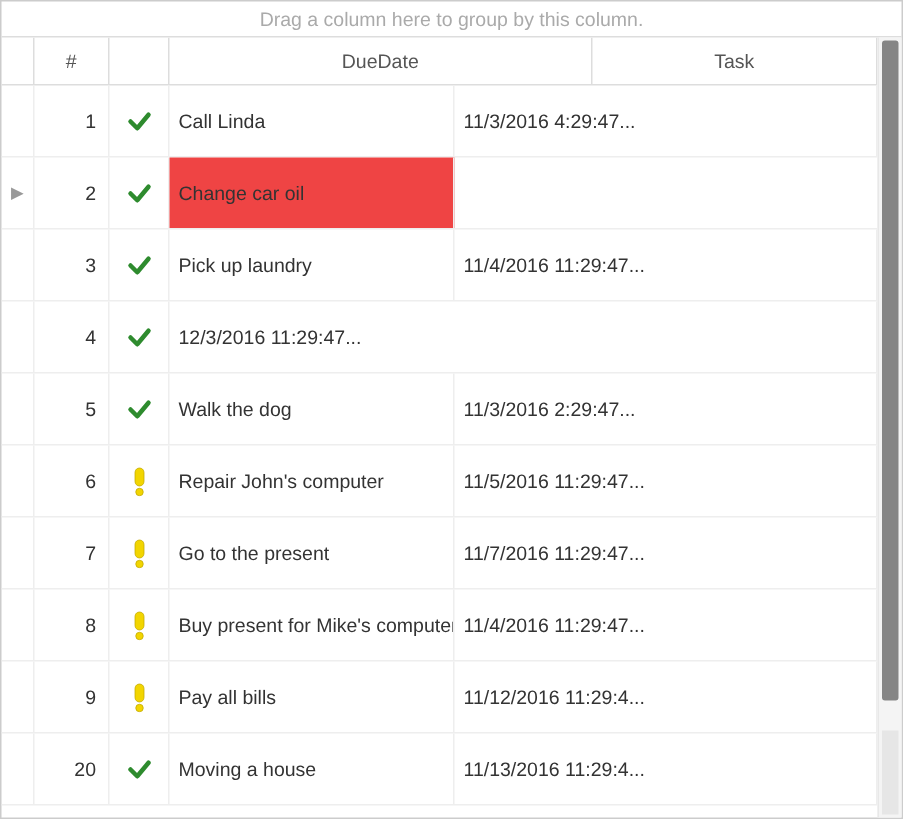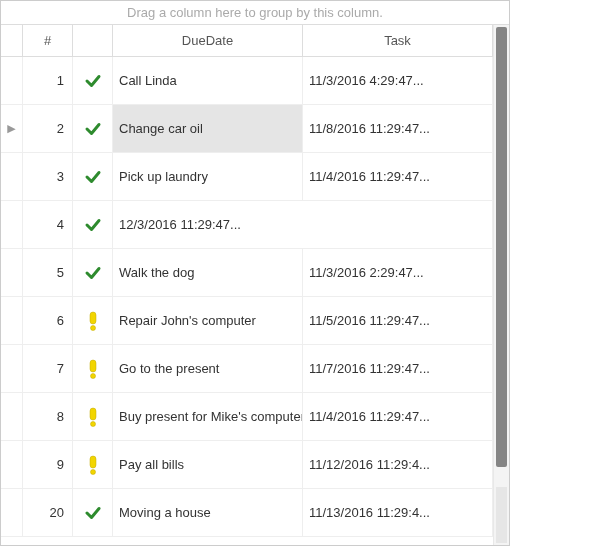--- a/index.html
+++ b/index.html
@@ -1,35 +1,35 @@
 <!DOCTYPE html>
 <html><head>
 <meta charset="utf-8">
 <style>
 * { box-sizing: border-box; margin: 0; padding: 0; }
 body { font-family: "Segoe UI", Arial, sans-serif; font-size: 13px; color: #333; background: #fff; }
-.grid-wrapper { width: 510px; height: 546px; border: 1px solid #ccc; position: relative; }
+.grid-wrapper { width: 602px; height: 546px; border: 1px solid #ccc; position: relative; }
 .group-panel { height: 24px; line-height: 24px; text-align: center; color: #aaa; font-size: 13px; border-bottom: 1px solid #ddd; }
 .grid-body { display: flex; height: calc(100% - 24px); }
 .grid-content { flex: 1; overflow: hidden; }
 .header-row { display: flex; height: 32px; border-bottom: 1px solid #ddd; }
 .header-cell { border-right: 1px solid #ddd; display: flex; align-items: center; justify-content: center; color: #555; font-size: 13px; }
 .col-indicator { width: 22px; flex-shrink: 0; }
 .col-num { width: 50px; flex-shrink: 0; justify-content: center; }
 .col-status { width: 40px; flex-shrink: 0; }
 .col-task { width: 190px; flex-shrink: 0; }
 .col-date { flex: 1; }
 .data-rows { }
 .data-row { display: flex; height: 48px; border-bottom: 1px solid #eee; }
 .data-cell { border-right: 1px solid #eee; display: flex; align-items: center; padding: 0 6px; font-size: 13px; color: #333; overflow: hidden; white-space: nowrap; }
 .data-cell.col-indicator { justify-content: center; padding: 0; }
 .data-cell.col-num { justify-content: flex-end; padding-right: 8px; }
 .data-cell.col-status { justify-content: center; padding: 0; }
 .data-cell.col-date { color: #333; text-align: center; }
-.cell-selected { background: #e5e5e5; }
+.cell-selected { background: #ef4444; }
 .row-indicator-arrow { color: #999; font-size: 11px; }
 .scrollbar { width: 16px; background: #f4f4f4; position: relative; border-left: 1px solid #e8e8e8; }
 .scroll-thumb { position: absolute; left: 2px; right: 2px; top: 2px; height: 440px; background: #858585; border-radius: 2px; }
 .scroll-gap { position: absolute; left: 2px; right: 2px; bottom: 2px; height: 56px; background: #e6e6e6; }
 svg { display: block; }
 </style>
 </head>
 <body>
 
 <div class="grid-wrapper">
@@ -59,21 +59,20 @@
             <div class="data-cell col-indicator">
               <span class="row-indicator-arrow">▶</span>
             </div>
             <div class="data-cell col-num">2</div>
             <div class="data-cell col-status">
               <svg width="18" height="18" viewBox="0 0 24 24">
                 <path fill="none" stroke="#2e8b2e" stroke-width="4" stroke-linecap="round" stroke-linejoin="round" d="M4 12 L10 18 L20 6"></path>
               </svg>
             </div>
             <div class="data-cell col-task cell-selected">Change car oil</div>
-            <div class="data-cell col-date">11/8/2016 11:29:47...</div>
           </div>
           <div class="data-row">
             <div class="data-cell col-indicator"></div>
             <div class="data-cell col-num">3</div>
             <div class="data-cell col-status">
               <svg width="18" height="18" viewBox="0 0 24 24">
                 <path fill="none" stroke="#2e8b2e" stroke-width="4" stroke-linecap="round" stroke-linejoin="round" d="M4 12 L10 18 L20 6"></path>
               </svg>
             </div>
             <div class="data-cell col-task">Pick up laundry</div>

